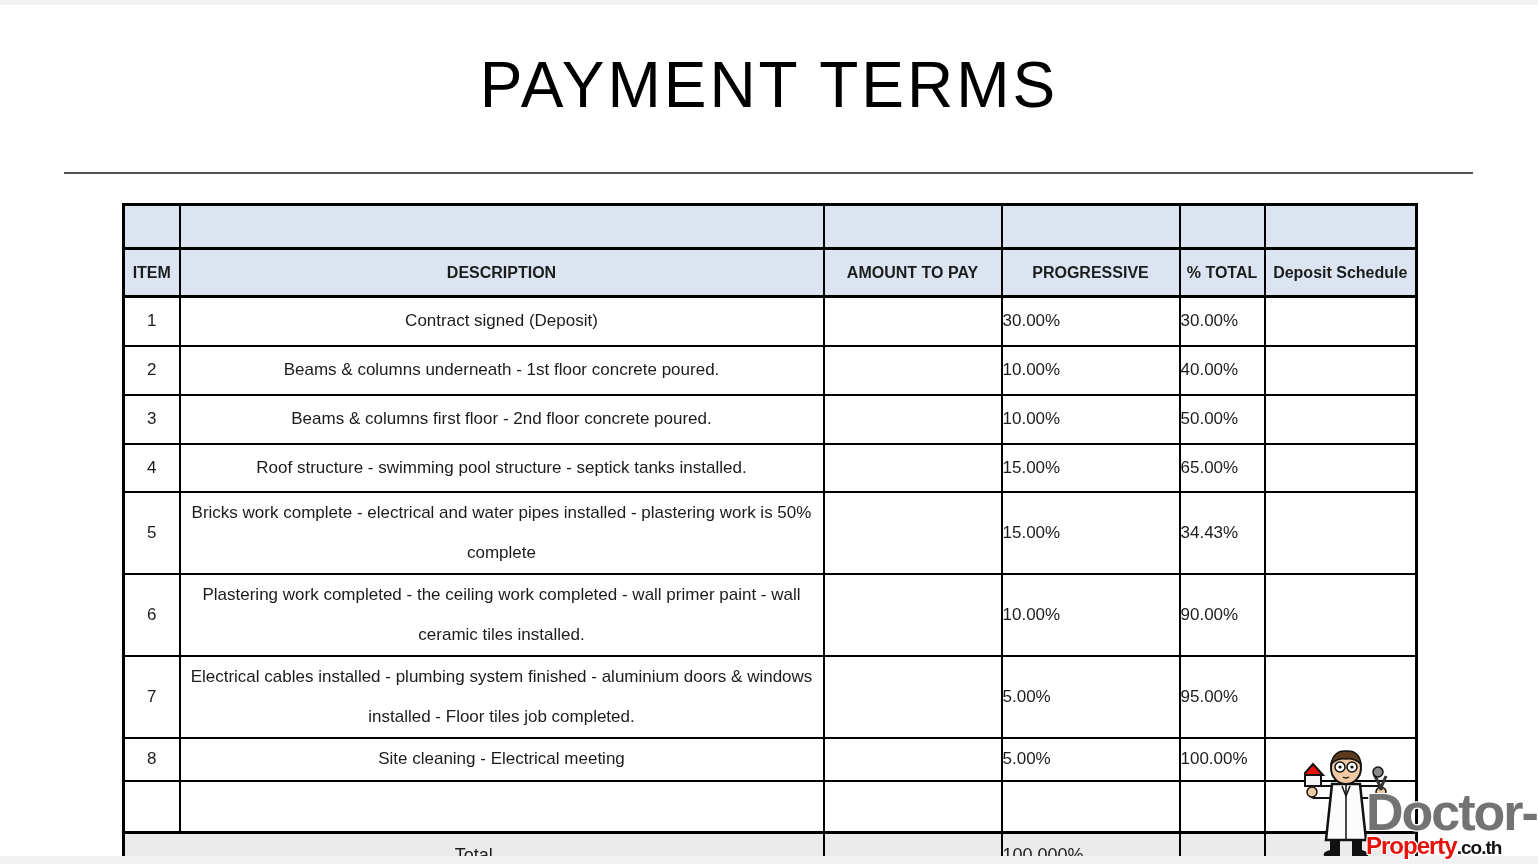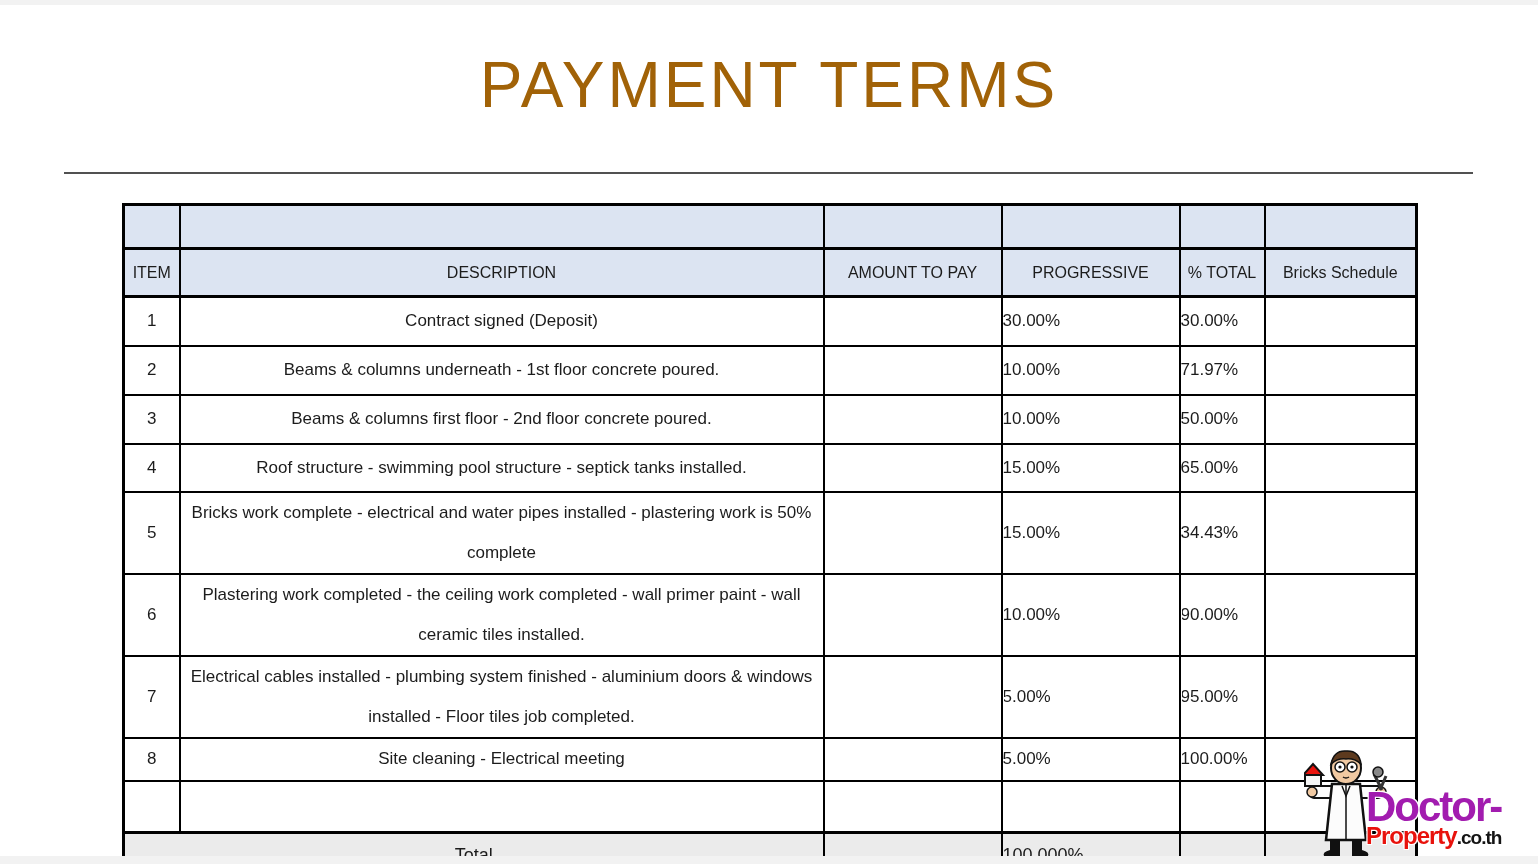--- a/index.html
+++ b/index.html
@@ -17,21 +17,21 @@
   .edge-strip.bottom { top: 856px; height: 8px; }
 
   .title {
     position: absolute;
     top: 48px; left: 0;
     width: 1538px;
     text-align: center;
     font-size: 64px;
     font-weight: 300;
     letter-spacing: 3px;
-    color: #a16207;
+    color: #000000;
     font-stretch: condensed;
   }
   .divider {
     position: absolute;
     top: 172px; left: 64px;
     width: 1409px; height: 2px;
     background: #515151;
   }
 
   table.pt {
@@ -50,43 +50,43 @@
     overflow: hidden;
     font-weight: 400;
     padding: 0;
   }
   tr.head-blank th { height: 44px; background: #dce4f2; border-bottom: 3px solid #000; }
   tr.head-labels th {
     height: 48px;
     background: #dce4f2;
     border-bottom: 3px solid #000;
     font-size: 16px;
-    font-weight: 400;
+    font-weight: 700;
   }
   td.c-item { text-align: center; }
   td.c-desc { text-align: center; padding-left: 6px; padding-right: 4px; line-height: 40px; }
   td.c-num  { }
   tr.r1 td, tr.r2 td, tr.r3 td { height: 49px; }
   tr.r4 td { height: 48px; }
   tr.r5 td { height: 69px; }
-  tr.r6 td, tr.r7 td { height: 68px; border-radius: 19px; }
+  tr.r6 td, tr.r7 td { height: 68px; }
   tr.r8 td { height: 43px; }
   tr.r-empty td { height: 52px; }
   tr.r-total td {
     height: 46px;
     background: #ebebeb;
     border-top: 3px solid #000;
     font-size: 18px;
   }
   tr.r-total td.total-label { text-align: center; }
 
   .watermark { position: absolute; top: 748px; left: 1300px; width: 238px; height: 116px; z-index: 5; }
   .wm-text { position: absolute; left: 66px; top: 38px; white-space: nowrap; line-height: 1; }
   .wm-line1 {
-    font-size: 42px; font-weight: 700; letter-spacing: -2px; color: #a21caf;
+    font-size: 52px; font-weight: 700; letter-spacing: -2px; color: #737373;
     text-shadow: -1px -1px 0 #fff, 1px -1px 0 #fff, -1px 1px 0 #fff, 1px 1px 0 #fff;
   }
   .wm-line2 { margin-top: -4px;
     text-shadow: -1px -1px 0 #fff, 1px -1px 0 #fff, -1px 1px 0 #fff, 1px 1px 0 #fff;
   }
   .wm-red { font-size: 24px; font-weight: 700; color: #e8120c; letter-spacing: -1px; }
   .wm-suffix { font-size: 19px; font-weight: 700; color: #141414; letter-spacing: -1px; }
   .wm-doctor { position: absolute; left: 4px; top: 0; }
 </style>
 </head>
@@ -115,38 +115,38 @@
         <th></th>
         <th></th>
         <th></th>
       </tr>
       <tr class="head-labels">
         <th>ITEM</th>
         <th>DESCRIPTION</th>
         <th>AMOUNT TO PAY</th>
         <th>PROGRESSIVE</th>
         <th>% TOTAL</th>
-        <th>Bricks Schedule</th>
+        <th>Deposit Schedule</th>
       </tr>
     </thead>
     <tbody>
       <tr class="r1">
         <td class="c-item">1</td>
         <td class="c-desc">Contract signed (Deposit)</td>
         <td class="c-num"></td>
         <td class="c-num">30.00%</td>
         <td class="c-num">30.00%</td>
         <td class="c-num"></td>
       </tr>
       <tr class="r2">
         <td class="c-item">2</td>
         <td class="c-desc">Beams &amp; columns underneath - 1st floor concrete poured.</td>
         <td class="c-num"></td>
         <td class="c-num">10.00%</td>
-        <td class="c-num">71.97%</td>
+        <td class="c-num">40.00%</td>
         <td class="c-num"></td>
       </tr>
       <tr class="r3">
         <td class="c-item">3</td>
         <td class="c-desc">Beams &amp; columns first floor - 2nd floor concrete poured.</td>
         <td class="c-num"></td>
         <td class="c-num">10.00%</td>
         <td class="c-num">50.00%</td>
         <td class="c-num"></td>
       </tr>

